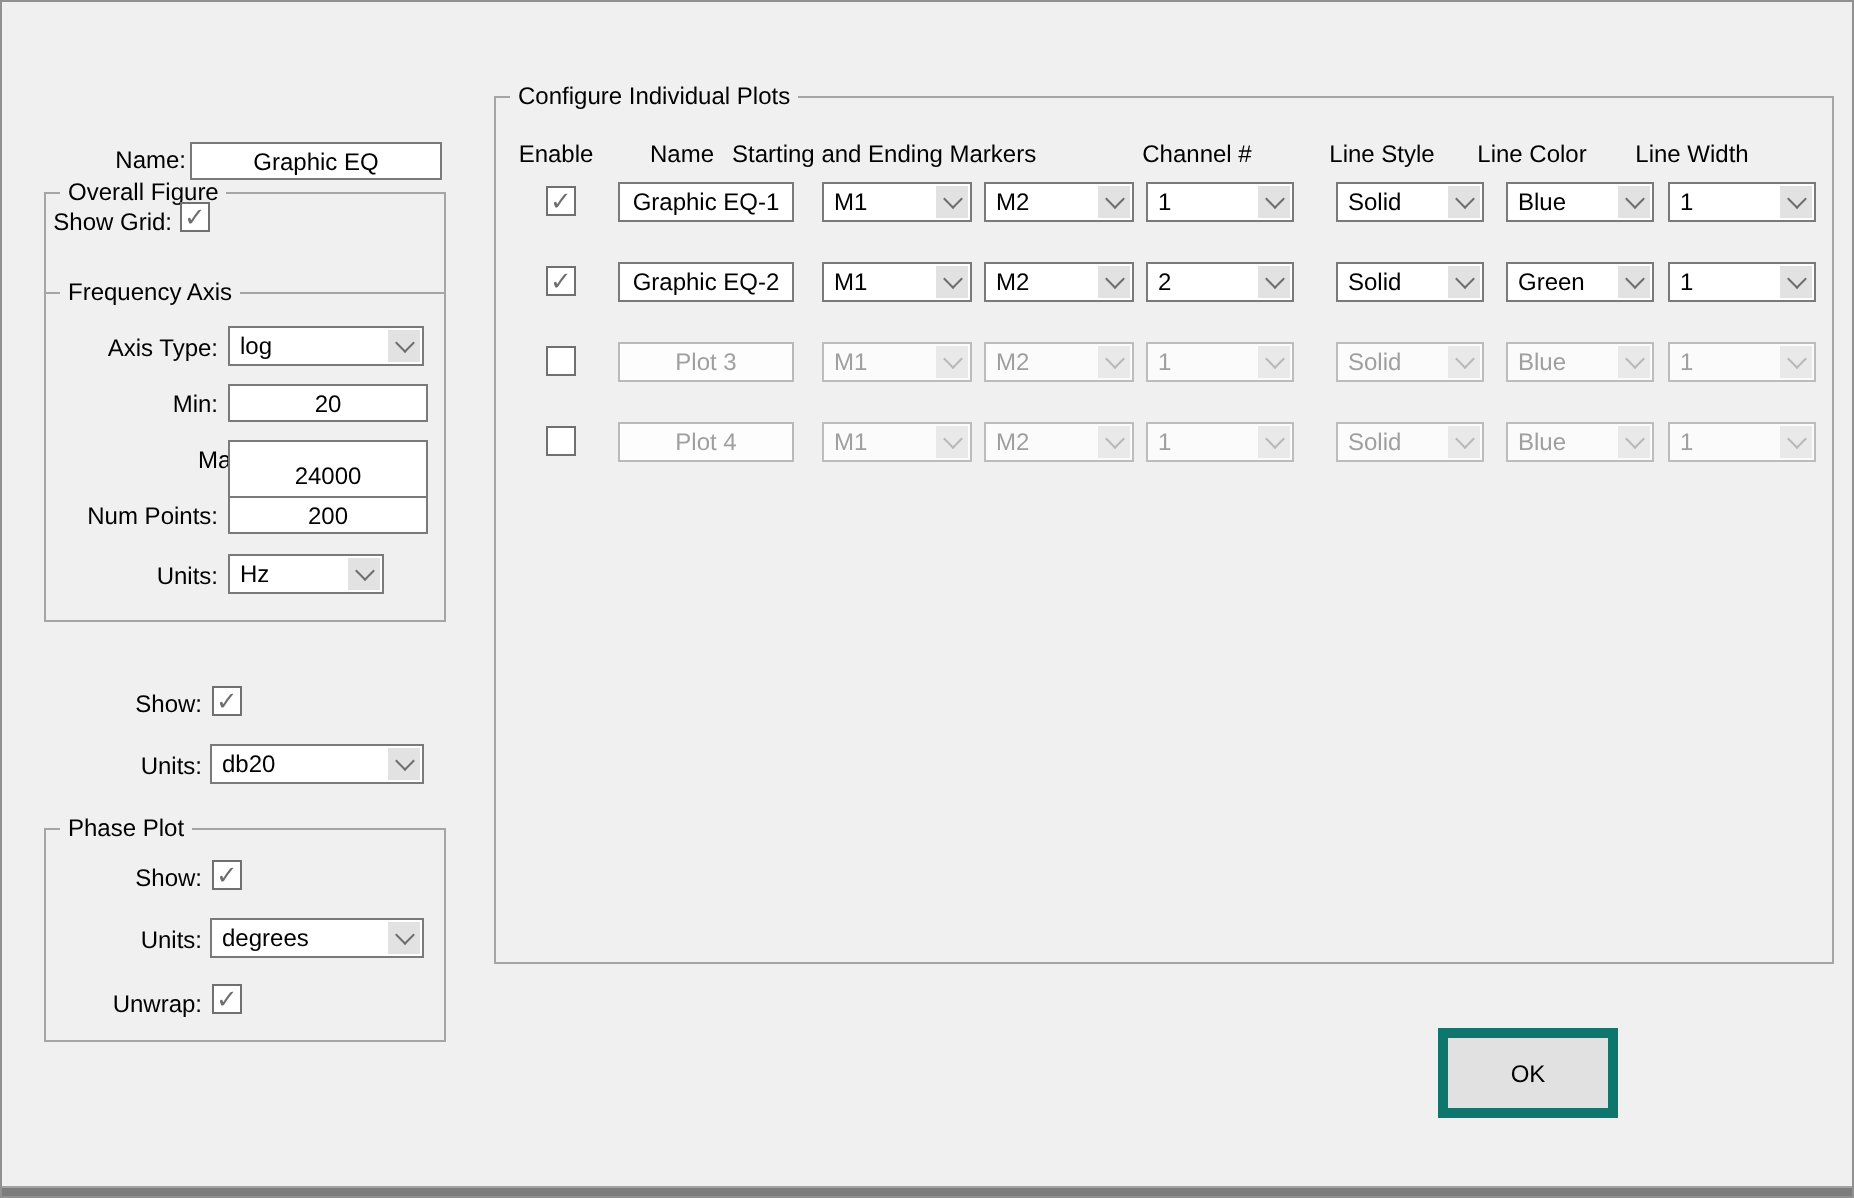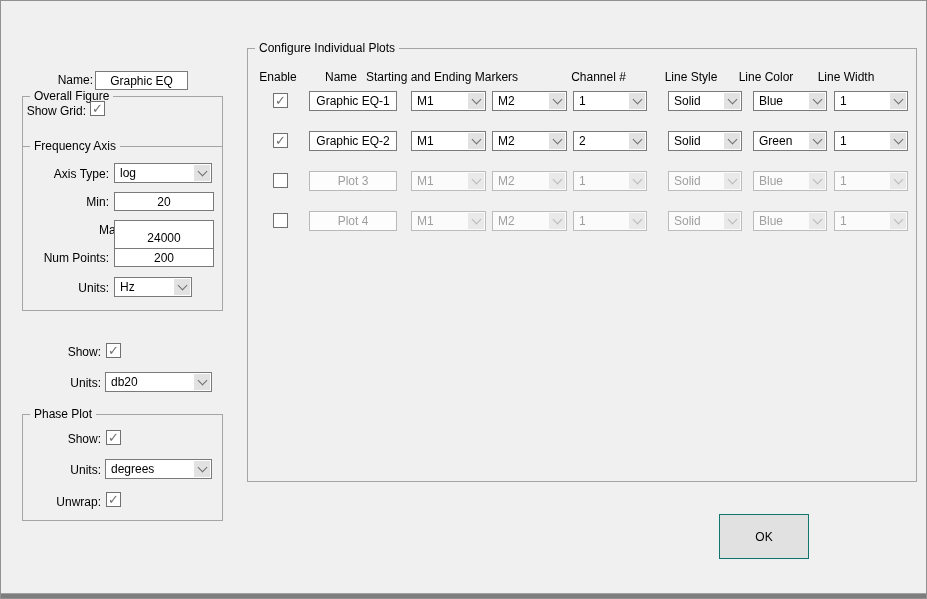--- a/index.html
+++ b/index.html
@@ -78,36 +78,36 @@
   }
   .chev {
     width:7px; height:7px; border-right:1px solid #6e6e6e; border-bottom:1px solid #6e6e6e;
     transform:rotate(45deg); margin-top:-4px;
   }
   .dd.disabled { color:#9f9f9f; border-color:#bcbcbc; background:#fbfbfb; }
   .dd.disabled .dd-arrow { background:#e9e9e9; }
   .dd.disabled .chev { border-color:#b8b8b8; }
   
   .btn {
-    position:absolute; background:#e1e1e1; border:1px solid #0f766e;
+    position:absolute; background:#e1e1e1; border:5px solid #0f766e;
     font-size:12px; color:#000; display:flex; align-items:center; justify-content:center;
     cursor:default;
   }
 </style>
 </head>
 <body>
 
 <div class="win">
 
 
   <div class="group" style="left:21px; top:59px; width:201px; height:70px;margin-top:36px;">
     <div class="group-title">Overall Figure</div>
   </div>
   <div class="lbl" style="left:20px; top:72px; width:72px;">Name:</div>
-  <div class="tf" style="left:94px; top:70px; width:93px; height:19px;">Graphic EQ</div>
+  <div class="tf" style="left:94px; top:70px; width:126px; height:19px;">Graphic EQ</div>
   <div class="lbl" style="left:20px; top:103px; width:65px;">Show Grid:</div>
   <div class="cb" style="left:89px; top:100px;">
       <span class="check">✓</span>
     </div>
 
   <div class="group" style="left:21px; top:145px; width:201px; height:165px;">
     <div class="group-title">Frequency Axis</div>
   </div>
   <div class="lbl" style="left:20px; top:166px; width:88px;">Axis Type:</div>
   <div class="dd" style="left:113px; top:162px; width:98px;">

